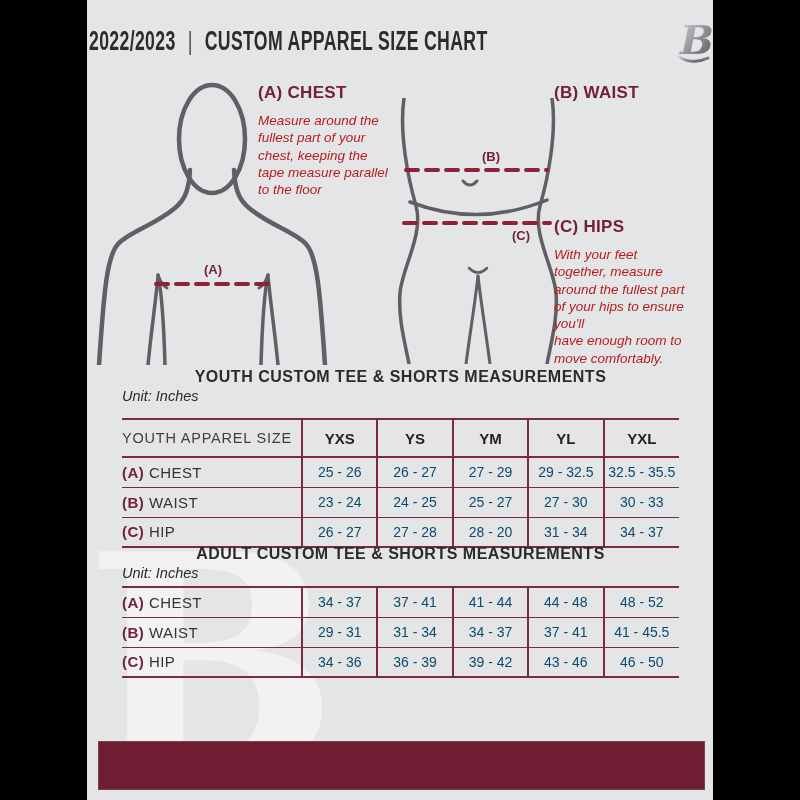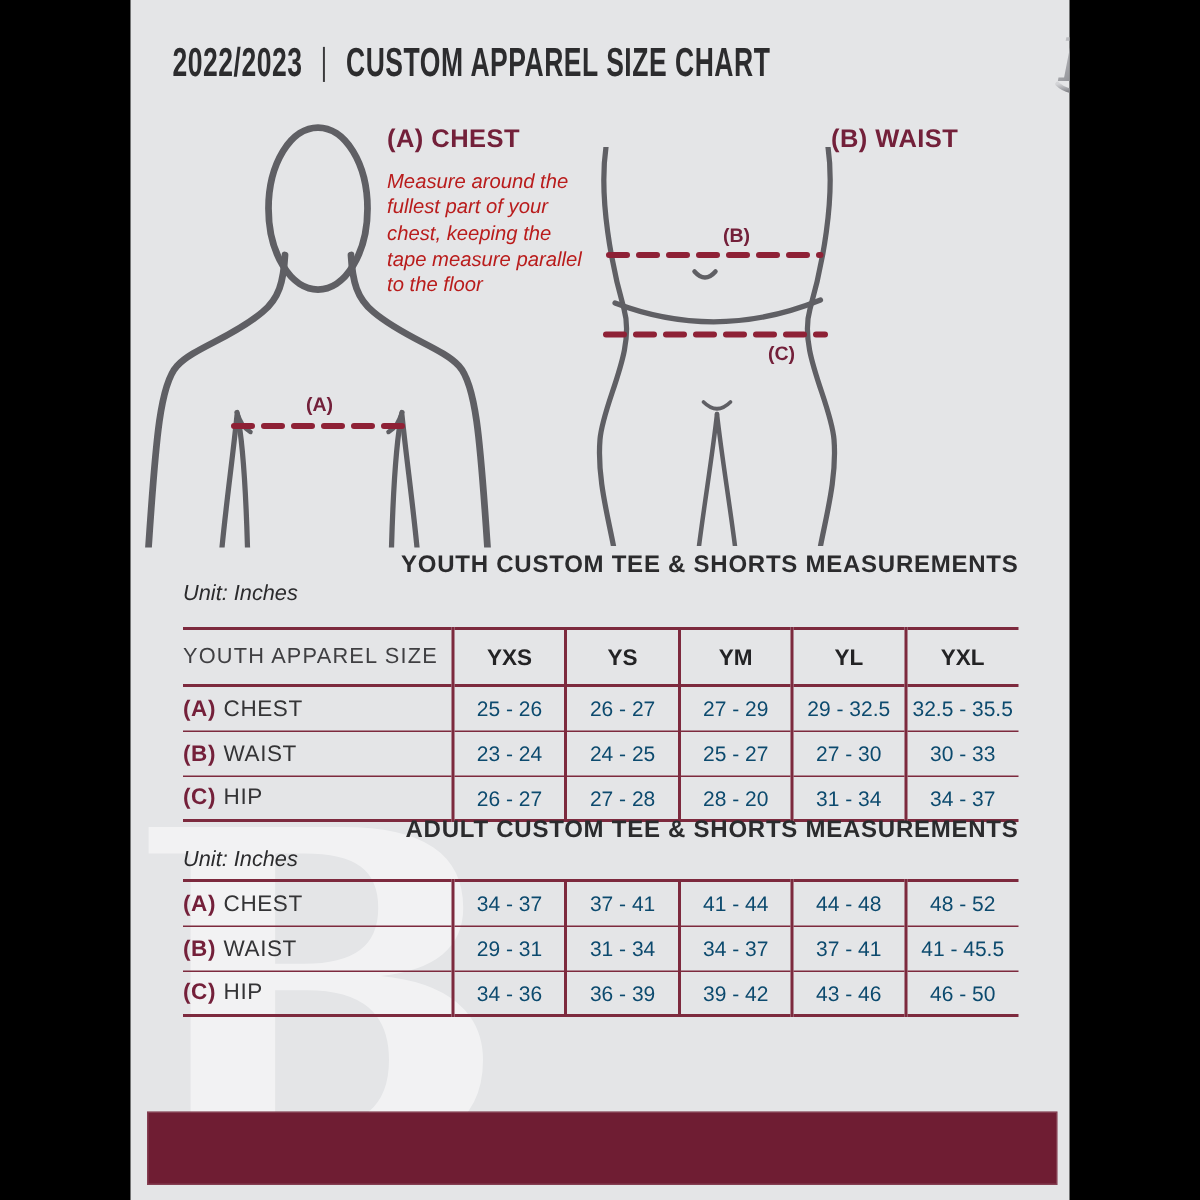--- a/index.html
+++ b/index.html
@@ -8,21 +8,21 @@
     position:relative; width:800px; height:800px; background:#000;
     font-family:"Liberation Sans", sans-serif; overflow:hidden;
   }
   .page {
     position:absolute; left:87px; top:0; width:626px; height:800px;
     background:#e4e5e7; overflow:hidden;
   }
   
   .header {
     position:absolute; left:28px; right:24px; top:12px; height:58px;
-    display:flex; justify-content:flex-start; align-items:center; z-index:1;
+    display:flex; justify-content:center; align-items:center; z-index:1;
   }
   .doc-title {
     display:flex; align-items:center; white-space:nowrap;
     font-weight:bold; font-size:26px; color:#2c2c2e; letter-spacing:0.5px;
     transform:scale(0.68,1.04); transform-origin:left center;
   }
   .doc-title .divider { font-weight:normal; color:#3a3a3c; margin:0 18px; font-size:24px; }
   .brand-group { display:flex; align-items:center; gap:12px; }
   
   .instr { position:absolute; z-index:1; }
@@ -36,21 +36,21 @@
   .instr-c { left:467px; top:217px; width:160px; }
   
   .fig { position:absolute; z-index:1; }
   .fig-left  { left:8px;   top:78px; }
   .fig-right { left:303px; top:98px; }
   .fig path, .fig ellipse { fill:none; stroke:#5f5f64; stroke-linecap:round; }
   .fig .dash { stroke:#8e2136; stroke-width:4; stroke-dasharray:12 8; }
   .fig text { font-family:"Liberation Sans", sans-serif; font-weight:bold; font-size:13px; fill:#73203a; }
   
   .section-title {
-    position:absolute; left:35px; width:557px; text-align:right; z-index:1;
+    position:absolute; left:35px; width:557px; text-align:center; z-index:1;
     font-weight:700; font-size:16px; letter-spacing:0.5px; color:#2b2b2d;
   }
   .section-unit {
     position:absolute; left:35px; width:557px; text-align:left; z-index:1;
     font-style:italic; font-size:14.5px; color:#2b2b2d;
   }
   .sizes-table {
     position:absolute; left:35px; width:557px; z-index:1;
     border-collapse:collapse; table-layout:fixed;
     border-top:2px solid #7d2a3e; border-bottom:2px solid #7d2a3e;
@@ -142,20 +142,30 @@
       <div class="instr-head">(A) CHEST</div>
       <div class="instr-body">Measure around the
 fullest part of your
 chest, keeping the
 tape measure parallel
 to the floor</div>
     </div>
     <div class="instr instr-b">
       <div class="instr-head">(B) WAIST</div>
     </div>
+    <div class="instr instr-c">
+      <div class="instr-head">(C) HIPS</div>
+      <div class="instr-body">With your feet
+together, measure
+around the fullest part
+of your hips to ensure
+you'll
+have enough room to
+move comfortably.</div>
+    </div>
 
     <div class="section-title" style="top:368px">YOUTH CUSTOM TEE &amp; SHORTS MEASUREMENTS</div>
     <div class="section-unit" style="top:388px">Unit: Inches</div>
     <table class="sizes-table" style="top:418px">
       <colgroup>
           <col class="c-label">
           <col>
           <col>
           <col>
           <col>

